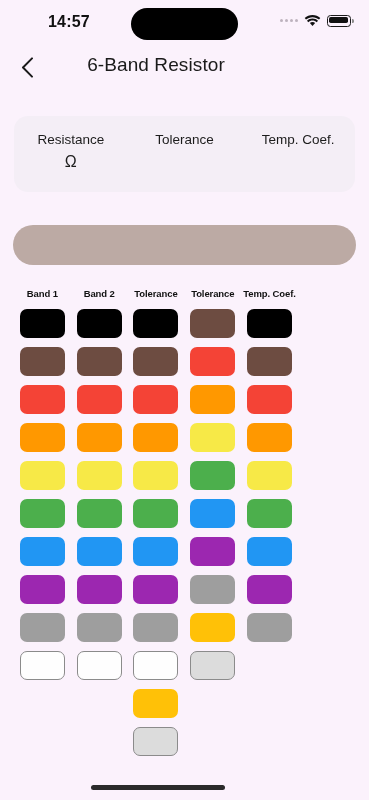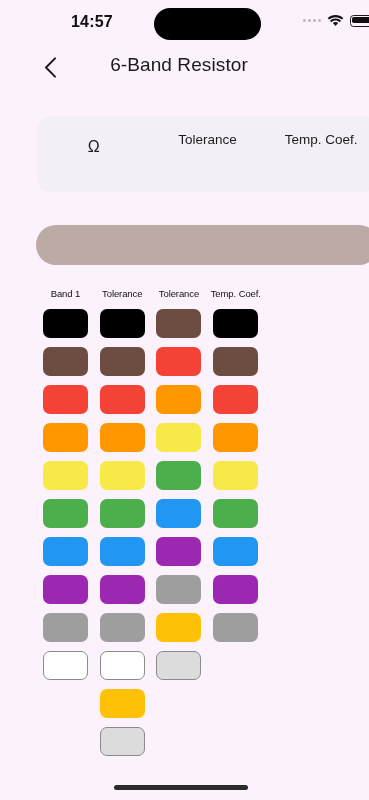--- a/index.html
+++ b/index.html
@@ -10,21 +10,20 @@
   body {
     background: #FBF2FC;
     font-family: "Liberation Sans", sans-serif;
     color: #1A1A1A;
     -webkit-font-smoothing: antialiased;
   }
   .phone {
     position: relative;
     width: 316px;
     height: 800px;
-    margin-left: 23px;
   }
 
   
   .statusbar {
     position: relative;
     height: 46px;
     width: 369px;
   }
   .status-time {
     position: absolute;
@@ -166,21 +165,21 @@
     display: flex;
   }
   .grid-col {
     width: 56.8px;
     display: flex;
     flex-direction: column;
     align-items: center;
   }
   .col-header {
     font-size: 9.5px;
-    font-weight: 400;
+    font-weight: 700;
     color: #111;
     letter-spacing: -0.1px;
     white-space: nowrap;
     margin-bottom: 9px;
     height: 12px;
   }
   .swatch {
     width: 45px;
     height: 29px;
     border-radius: 7px;
@@ -239,20 +238,21 @@
           <path d="M11 1.4L2 10.5l9 9.1" fill="none" stroke="#1a1a1a" stroke-width="2" stroke-linecap="round" stroke-linejoin="round"></path>
         </svg>
       </span>
     </div>
     <div class="nav-title">6-Band Resistor</div>
   </div>
 
   <div class="summary-card">
     <div class="summary-row">
       <div class="summary-col">
+        <div class="summary-head">Resistance</div>
         <div class="summary-val">Ω</div>
       </div>
       <div class="summary-col">
         <div class="summary-head">Tolerance</div>
         <div class="summary-val"></div>
       </div>
       <div class="summary-col">
         <div class="summary-head">Temp. Coef.</div>
         <div class="summary-val"></div>
       </div>
@@ -269,20 +269,33 @@
         <div class="swatch" style="background: rgb(244, 67, 54);"></div>
         <div class="swatch" style="background: rgb(255, 152, 0);"></div>
         <div class="swatch" style="background: rgb(247, 233, 71);"></div>
         <div class="swatch" style="background: rgb(76, 175, 76);"></div>
         <div class="swatch" style="background: rgb(33, 150, 243);"></div>
         <div class="swatch" style="background: rgb(156, 39, 176);"></div>
         <div class="swatch" style="background: rgb(158, 158, 158);"></div>
         <div class="swatch outlined" style="background: rgb(254, 254, 254);"></div>
       </div>
       <div class="grid-col">
+        <div class="col-header">Band 2</div>
+        <div class="swatch" style="background: rgb(0, 0, 0);"></div>
+        <div class="swatch" style="background: rgb(109, 76, 65);"></div>
+        <div class="swatch" style="background: rgb(244, 67, 54);"></div>
+        <div class="swatch" style="background: rgb(255, 152, 0);"></div>
+        <div class="swatch" style="background: rgb(247, 233, 71);"></div>
+        <div class="swatch" style="background: rgb(76, 175, 76);"></div>
+        <div class="swatch" style="background: rgb(33, 150, 243);"></div>
+        <div class="swatch" style="background: rgb(156, 39, 176);"></div>
+        <div class="swatch" style="background: rgb(158, 158, 158);"></div>
+        <div class="swatch outlined" style="background: rgb(254, 254, 254);"></div>
+      </div>
+      <div class="grid-col">
         <div class="col-header">Tolerance</div>
         <div class="swatch" style="background: rgb(0, 0, 0);"></div>
         <div class="swatch" style="background: rgb(109, 76, 65);"></div>
         <div class="swatch" style="background: rgb(244, 67, 54);"></div>
         <div class="swatch" style="background: rgb(255, 152, 0);"></div>
         <div class="swatch" style="background: rgb(247, 233, 71);"></div>
         <div class="swatch" style="background: rgb(76, 175, 76);"></div>
         <div class="swatch" style="background: rgb(33, 150, 243);"></div>
         <div class="swatch" style="background: rgb(156, 39, 176);"></div>
         <div class="swatch" style="background: rgb(158, 158, 158);"></div>

